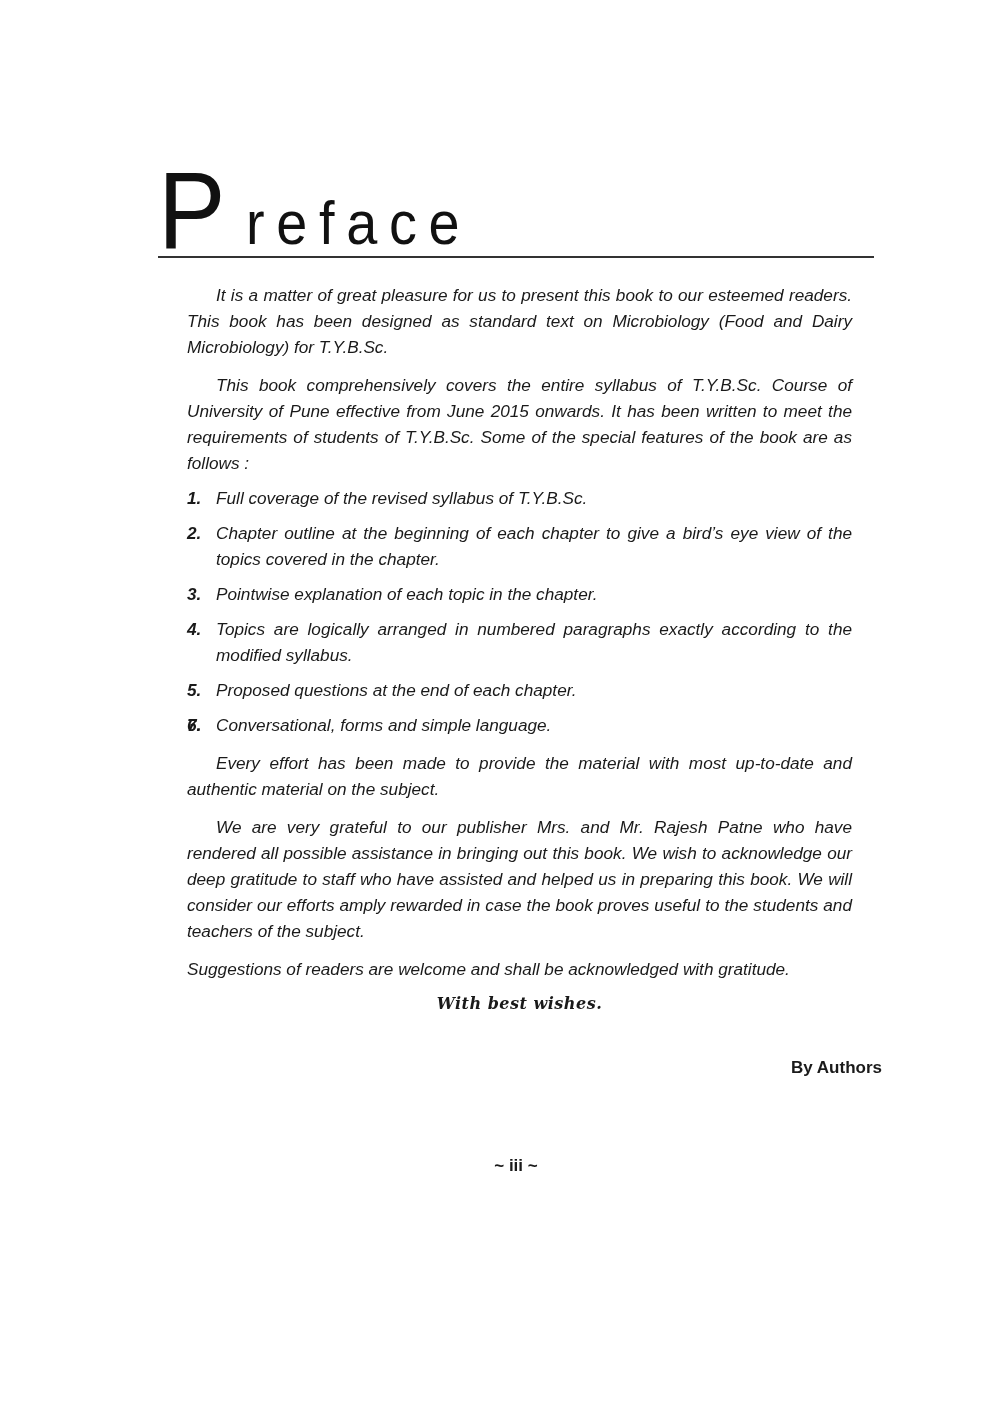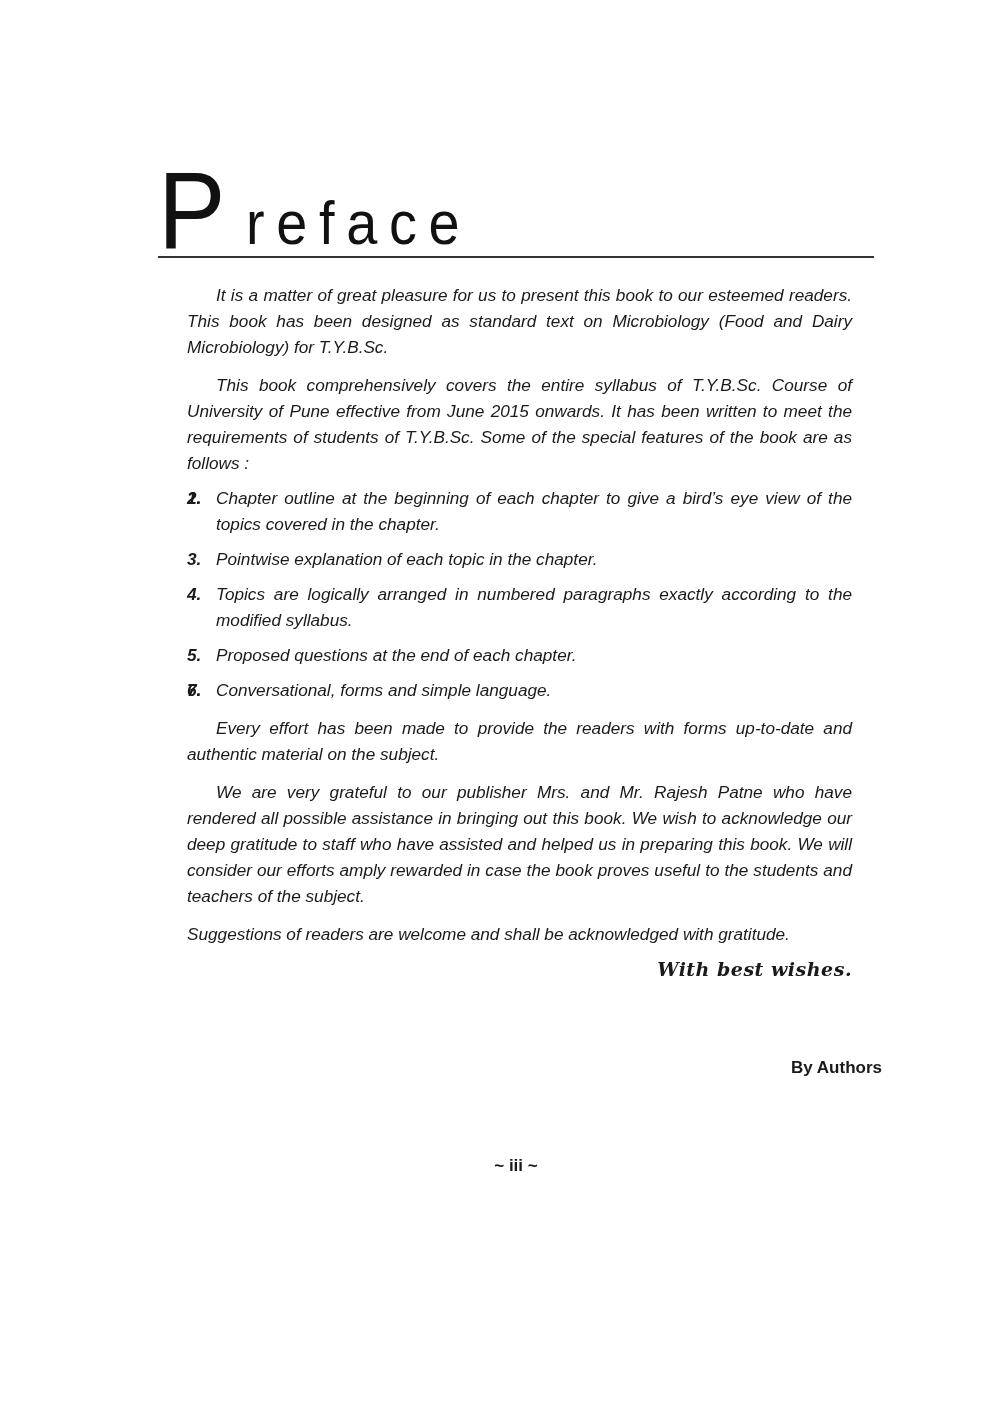--- a/index.html
+++ b/index.html
@@ -31,21 +31,21 @@
       font-size: 17.2px; line-height: 26px; font-style: italic;
       text-align: justify;
     }
     .para { margin: 12px 0 9px 0; text-indent: 29px; }
     .para.noindent { text-indent: 0; }
     .list { margin: 0 0 9px 0; padding: 0; list-style: none; }
     .list li { position: relative; padding-left: 29px; margin-bottom: 9px; }
     .list .num { position: absolute; left: 0; top: 0; font-weight: bold; font-style: italic; }
     .wishes {
       font-family: "DejaVu Serif", serif; font-style: italic; font-weight: bold;
-      font-size: 19px; margin: 4px 0 0 0; text-indent: 0; text-align: right;
+      font-size: 16px; margin: 4px 0 0 0; text-indent: 0; text-align: center;
       letter-spacing: 0.5px;
     }
     .by-authors {
       position: absolute; left: 716px; top: 1058px; width: 166px;
       text-align: right; font-weight: bold; font-size: 17px; font-style: normal;
     }
     .page-number {
       position: absolute; left: 0; top: 1156px; width: 1032px;
       text-align: center; font-weight: bold; font-size: 17px;
     }
@@ -59,20 +59,21 @@
 </div>
 <div class="title-rule"></div>
 
 <div class="body-text">
   <p class="para">It is a matter of great pleasure for us to present this book to our esteemed readers. This book has been designed as standard text on Microbiology (Food and Dairy Microbiology) for T.Y.B.Sc.</p>
   <p class="para">This book comprehensively covers the entire syllabus of T.Y.B.Sc. Course of University of Pune effective from June 2015 onwards. It has been written to meet the requirements of students of T.Y.B.Sc. Some of the special features of the book are as follows :</p>
 
   <ul class="list">
     <li>
       <span class="num">1.</span>
+      <span>Full coverage of the revised syllabus of T.Y.B.Sc.</span>
     </li>
     <li>
       <span class="num">2.</span>
       <span>Chapter outline at the beginning of each chapter to give a bird’s eye view of the topics covered in the chapter.</span>
     </li>
     <li>
       <span class="num">3.</span>
       <span>Pointwise explanation of each topic in the chapter.</span>
     </li>
     <li>
@@ -85,20 +86,20 @@
     </li>
     <li>
       <span class="num">6.</span>
     </li>
     <li>
       <span class="num">7.</span>
       <span>Conversational, forms and simple language.</span>
     </li>
   </ul>
 
-  <p class="para">Every effort has been made to provide the readers with forms up-to-date and authentic material on the subject.</p>
+  <p class="para">Every effort has been made to provide the material with most up-to-date and authentic material on the subject.</p>
   <p class="para">We are very grateful to our publisher Mrs. and Mr. Rajesh Patne who have rendered all possible assistance in bringing out this book. We wish to acknowledge our deep gratitude to staff who have assisted and helped us in preparing this book. We will consider our efforts amply rewarded in case the book proves useful to the students and teachers of the subject.</p>
   <p class="para noindent">Suggestions of readers are welcome and shall be acknowledged with gratitude.</p>
   <p class="wishes">With best wishes.</p>
 </div>
 
 <div class="by-authors">By Authors</div>
 <div class="page-number">~ iii ~</div>
 
 </body></html>

